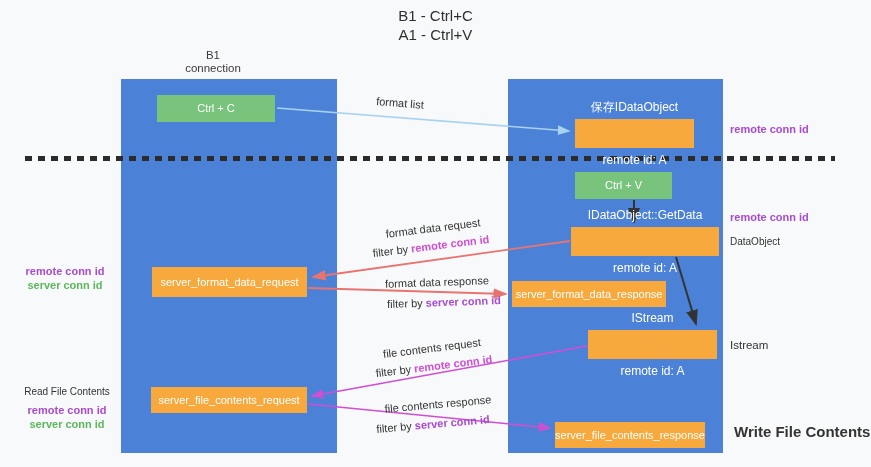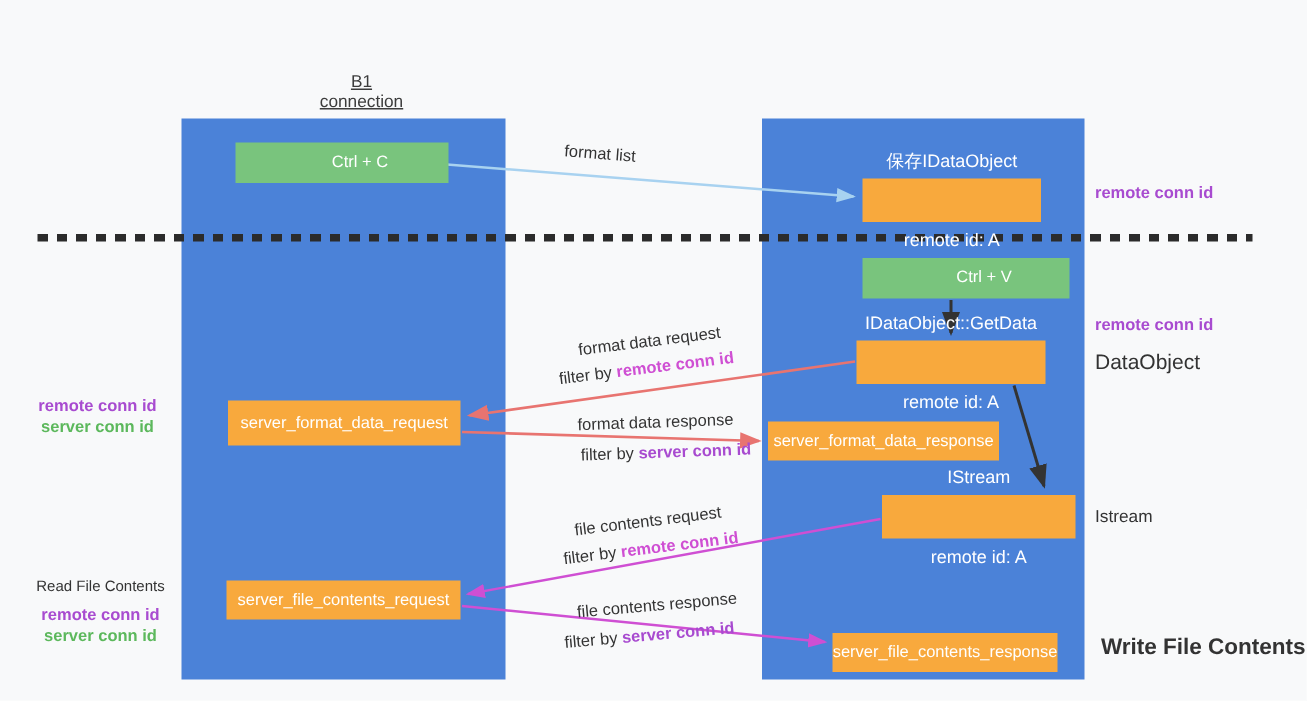--- a/index.html
+++ b/index.html
@@ -5,36 +5,36 @@
   html,body{margin:0;padding:0;}
   .canvas{
     position:relative;width:871px;height:467px;overflow:hidden;
     background:var(--bg);
     font-family:"Liberation Sans","DejaVu Sans",sans-serif;
     color:#333;
   }
   .title{position:absolute;left:0;top:6px;width:871px;text-align:center;
     font-size:15px;line-height:19px;color:#2f2f2f;}
   .colhead{position:absolute;text-align:center;font-size:11.5px;line-height:13px;color:#3c3c3c;}
-  .colhead.left{left:133px;top:49px;width:216px;text-decoration:underline;}
+  .colhead.left{left:105px;top:49px;width:216px;}
   .colhead.right{left:508px;top:45px;width:215px;}
   .col{position:absolute;top:79px;width:216px;height:374px;background:var(--blue);}
   .col.left{left:121px;}
   .col.right{left:508px;width:215px;}
   .dashed{position:absolute;left:25px;top:156px;width:810px;height:5px;
     background:repeating-linear-gradient(90deg,#2b2b2b 0 7px,transparent 7px 13px);}
   .box{position:absolute;display:flex;flex-direction:column;align-items:center;justify-content:center;
     color:#fff;text-align:center;font-size:11px;line-height:13px;}
-  .box.green{background:var(--green);padding-left:24px;}
+  .box.green{background:var(--green);}
   .box.orange{background:var(--orange);}
   .box.two{font-size:12px;gap:40px;}
   .ctrl-c{left:157px;top:95px;width:118px;height:27px;}
   .save-obj{left:575px;top:119px;width:119px;height:29px;}
-  .ctrl-v{left:575px;top:172px;width:114px;height:27px;}
-  .getdata{left:571px;top:227px;width:126px;height:29px;}
+  .ctrl-v{left:575px;top:172px;width:97px;height:27px;}
+  .getdata{left:571px;top:227px;width:148px;height:29px;}
   .fmt-req{left:152px;top:267px;width:155px;height:30px;}
   .fmt-res{left:512px;top:281px;width:154px;height:26px;}
   .istream{left:588px;top:330px;width:129px;height:29px;}
   .file-req{left:151px;top:387px;width:156px;height:26px;}
   .file-res{left:555px;top:422px;width:150px;height:26px;}
   .sidelabel{position:absolute;font-size:11px;line-height:13px;}
   .purple{color:var(--purple);font-weight:bold;}
   .greenlab{color:var(--greenlabel);font-weight:bold;}
   .plain{color:#333;font-weight:normal;}
   .leftblock{position:absolute;text-align:center;font-size:11px;line-height:14px;font-weight:bold;}
@@ -48,20 +48,24 @@
   .mk-lightblue{fill:var(--lightblue);}
   .mk-black{fill:#333;}
   .mk-red{fill:var(--red);}
   .mk-magenta{fill:var(--magenta);}
 </style>
 </head>
 <body>
 
 <div class="canvas">
 
+  <div class="title">
+    <div>B1 - Ctrl+C</div>
+    <div>A1 - Ctrl+V</div>
+  </div>
 
   <div class="colhead left">
     <div>B1</div>
     <div>connection</div>
   </div>
 
   <div class="col left"></div>
   <div class="col right"></div>
 
   <div class="dashed"></div>
@@ -124,21 +128,21 @@
   <div class="box orange file-res">
     <span>server_file_contents_response</span>
   </div>
 
   <div class="box orange file-req">
     <span>server_file_contents_request</span>
   </div>
 
   <div class="sidelabel purple" style="left:730px;top:123px;">remote conn id</div>
   <div class="sidelabel purple" style="left:730px;top:211px;">remote conn id</div>
-  <div class="sidelabel" style="left:730px;top:235px;font-size:14px;">DataObject</div>
+  <div class="sidelabel" style="left:730px;top:235px;font-size:10px;">DataObject</div>
   <div class="sidelabel" style="left:730px;top:339px;font-size:11.5px;">Istream</div>
   <div class="sidelabel" style="left:734px;top:425px;font-size:15px;font-weight:bold;">Write File Contents</div>
 
   <div class="leftblock" style="left:15px;top:264px;width:100px;">
     <div class="purple">remote conn id</div>
     <div class="greenlab">server conn id</div>
   </div>
   <div class="leftblock" style="left:12px;top:385px;width:110px;">
     <div class="plain" style="font-size:10px;margin-bottom:4px;">Read File Contents</div>
     <div class="purple">remote conn id</div>

